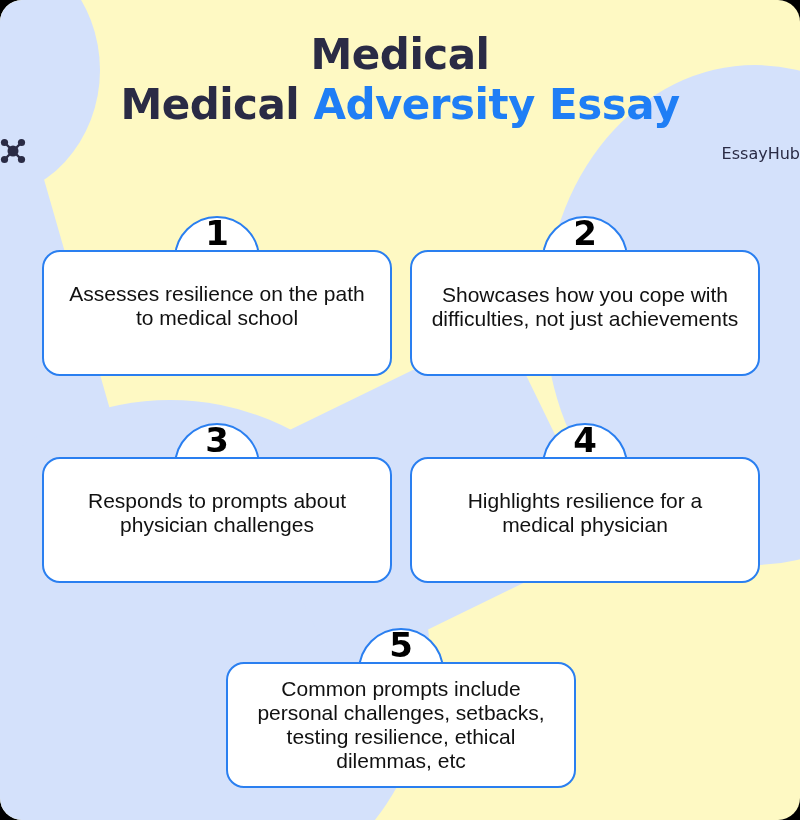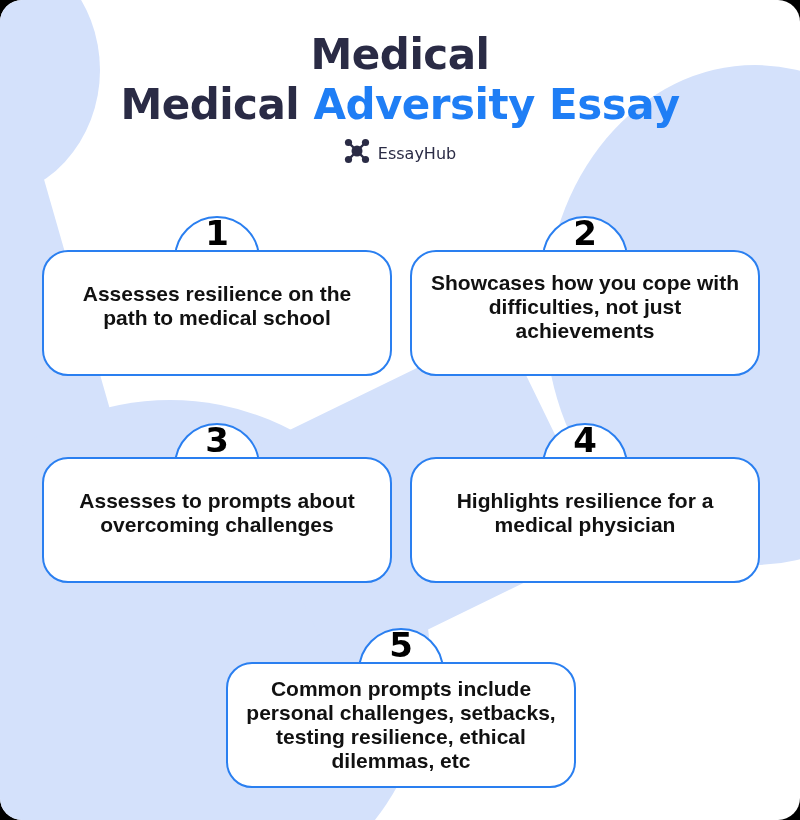--- a/index.html
+++ b/index.html
@@ -1,58 +1,57 @@
 <!DOCTYPE html>
 <html><head>
 <meta charset="utf-8">
 <style>
   html, body { margin:0; padding:0; background:#000; }
   body { width:800px; height:820px; overflow:hidden; }
   .frame {
     position:relative; width:800px; height:820px;
-    background:#ffffff; border-radius:22px; overflow:hidden;
+    background:#fef9c3; border-radius:22px; overflow:hidden;
     font-family:"Liberation Sans", sans-serif;
   }
   .blob { position:absolute; background:#d4e1fb; }
   .blob-a { left:-140px; top:-60px; width:240px; height:260px; border-radius:50%; }
   .blob-b { left:-60px; top:60px; width:130px; height:420px; transform:skewX(16deg); }
   .blob-c { left:-90px; top:400px; width:520px; height:520px; border-radius:50%; }
   .blob-d { left:545px; top:65px; width:420px; height:500px; border-radius:50%; }
   .blob-e { left:270px; top:380px; width:300px; height:240px; transform:rotate(-26deg); border-radius:40px; }
 
   .title {
     position:absolute; left:0; right:0; top:30px; text-align:center;
     font-family:"DejaVu Sans", sans-serif; font-weight:bold;
     font-size:42px; line-height:50px; color:#2a2b45; letter-spacing:-0.5px;
   }
   .title .accent { color:#1f7ef5;margin-top:28px; }
 
   .brand {
     position:absolute; left:0; right:0; top:138px;
-    display:flex; justify-content:center; align-items:center; gap:8px;
+    display:flex; justify-content:space-between; align-items:center; gap:8px;
   }
   .brand-name { font-family:"DejaVu Sans", sans-serif; font-size:16px; color:#2a2b45; }
 
   .card-wrap { position:absolute; width:350px; height:126px; }
   .tab {
     position:absolute; left:50%; top:-34px; transform:translateX(-50%);
     width:86px; height:86px; border-radius:50%;
     background:#fff; border:2px solid #2a7ff0; box-sizing:border-box;
   }
   .tab-num {
     position:absolute; left:0; right:0; top:-37px; text-align:center;
     font-family:"DejaVu Sans", sans-serif; font-weight:bold;
     font-size:34px; color:#000; z-index:3;
   }
   .card {
     position:absolute; inset:0; background:#fff; border:2px solid #2a7ff0;
-    border-radius:26px; box-sizing:border-box; z-index:2;
+    border-radius:18px; box-sizing:border-box; z-index:2;
     display:flex; align-items:center; justify-content:center; text-align:center;
     padding:0 12px;
-    font-weight:bold;
   }
   .card-text { font-size:21px; line-height:24px; color:#111; }
   #card1 .card-text, #card3 .card-text, #card4 .card-text { margin-top:-14px; }
   #card2 .card-text { margin-top:-12px; }
 </style>
 </head>
 <body>
 
 <div class="frame">
   <div class="blob blob-a"></div>
@@ -101,21 +100,21 @@
     <div class="tab-num">2</div>
     <div class="card">
       <span class="card-text" style="display:block;width:310px;text-align:center;">Showcases how you cope with difficulties, not just achievements</span>
     </div>
   </div>
 
   <div class="card-wrap" id="card3" style="left:42px; top:457px;">
     <div class="tab"></div>
     <div class="tab-num">3</div>
     <div class="card">
-      <span class="card-text" style="display:block;width:330px;">Assesses to prompts about overcoming challenges</span>
+      <span class="card-text" style="display:block;width:330px;">Responds to prompts about physician challenges</span>
     </div>
   </div>
 
   <div class="card-wrap" id="card4" style="left:410px; top:457px;">
     <div class="tab"></div>
     <div class="tab-num">4</div>
     <div class="card">
       <span class="card-text" style="display:block;width:290px;">Highlights resilience for a medical physician</span>
     </div>
   </div>

